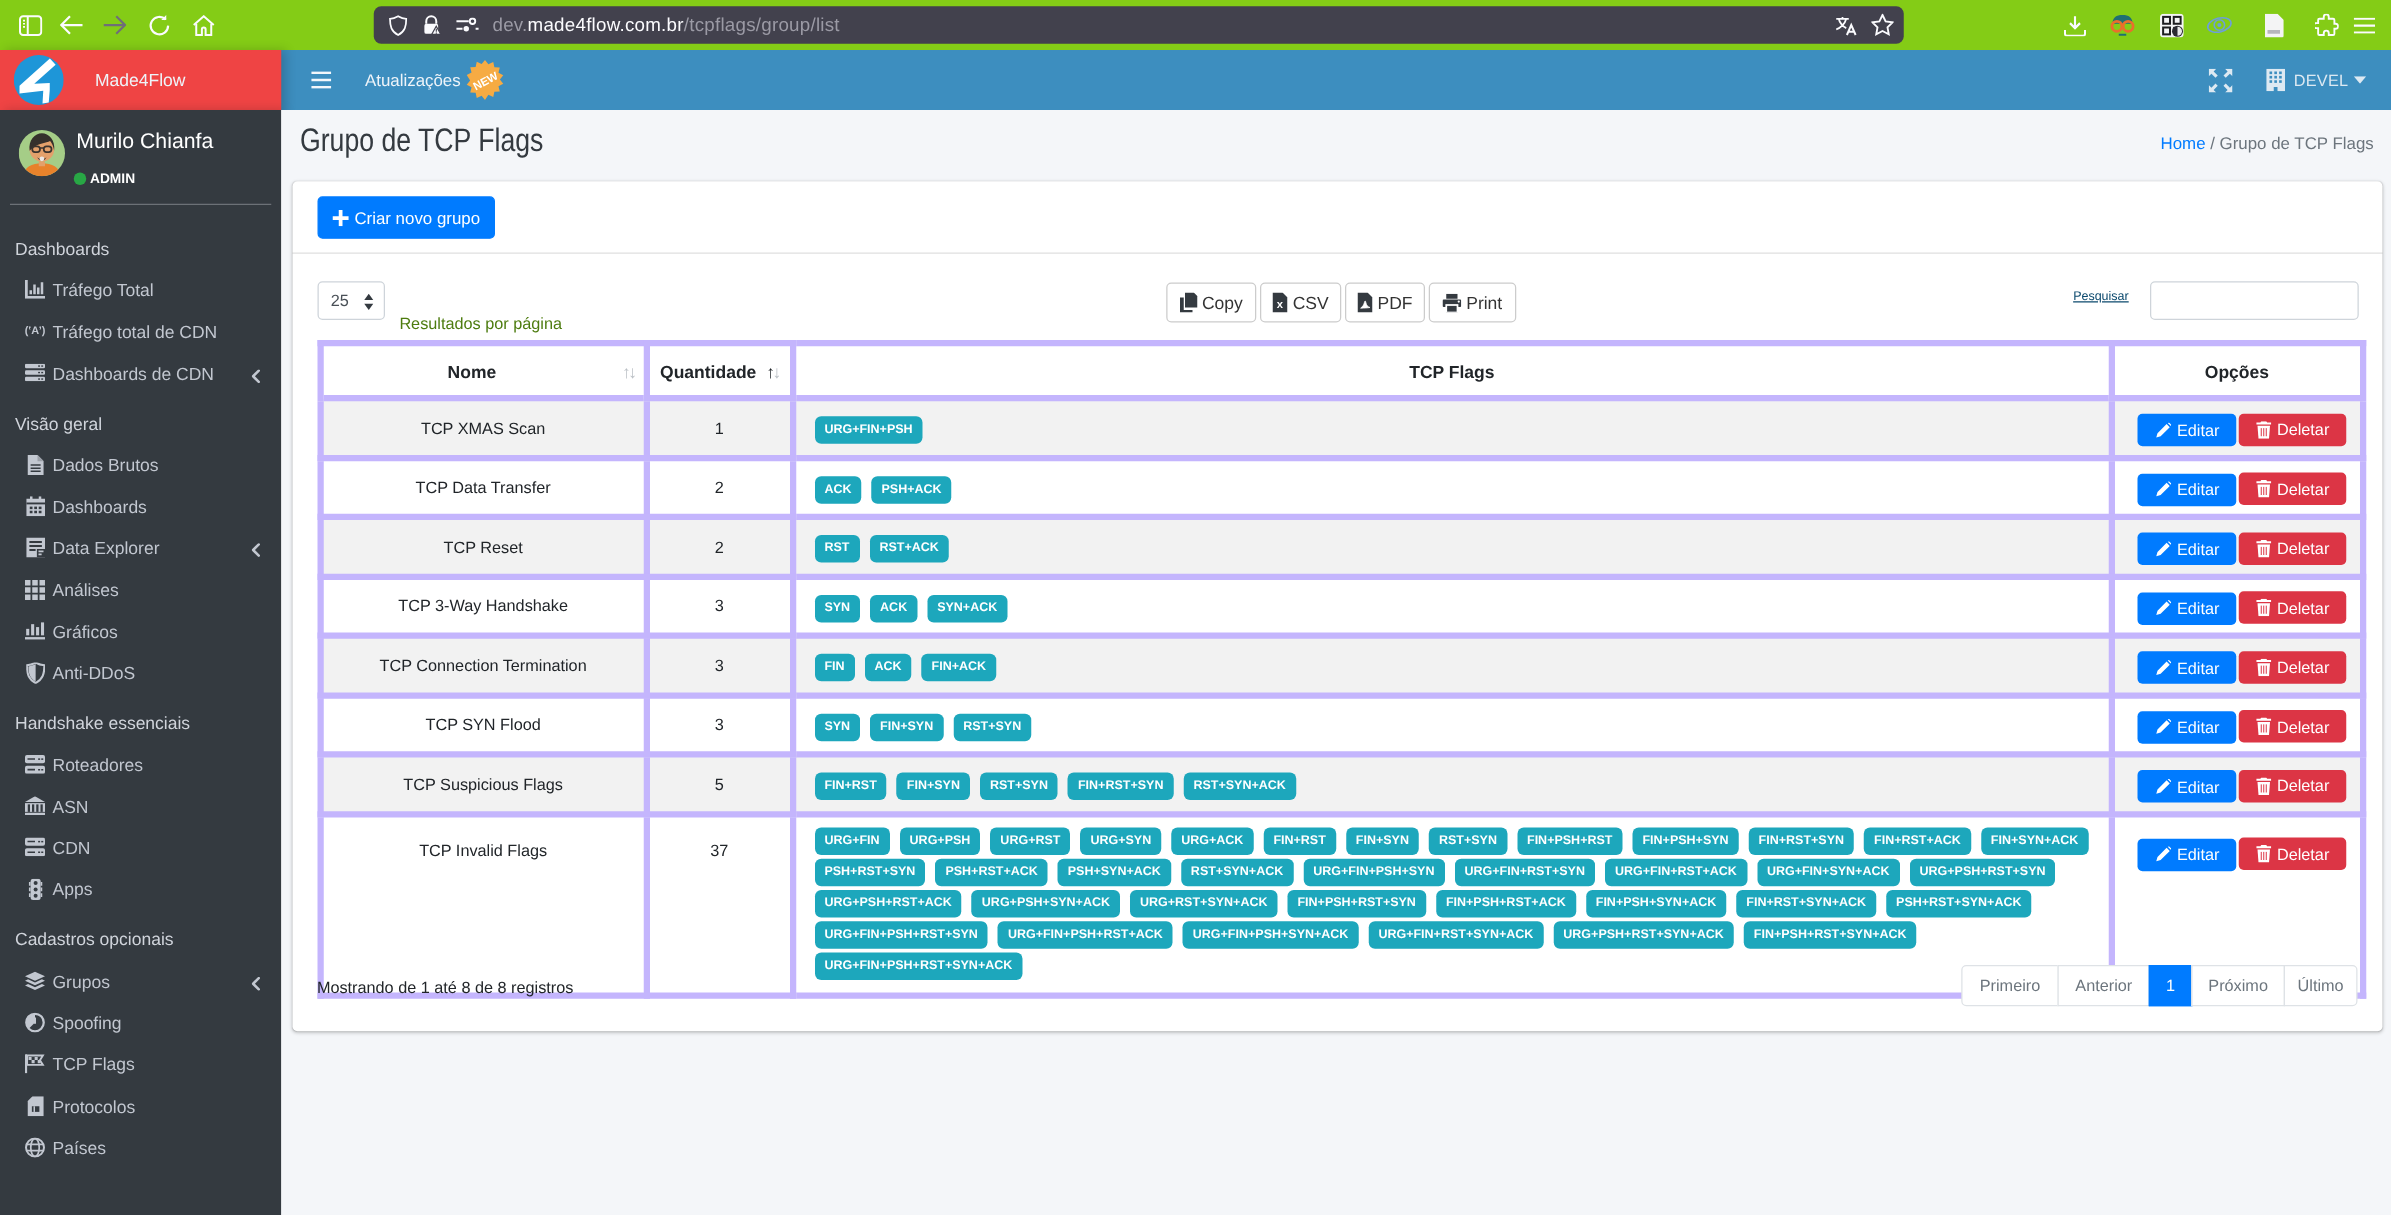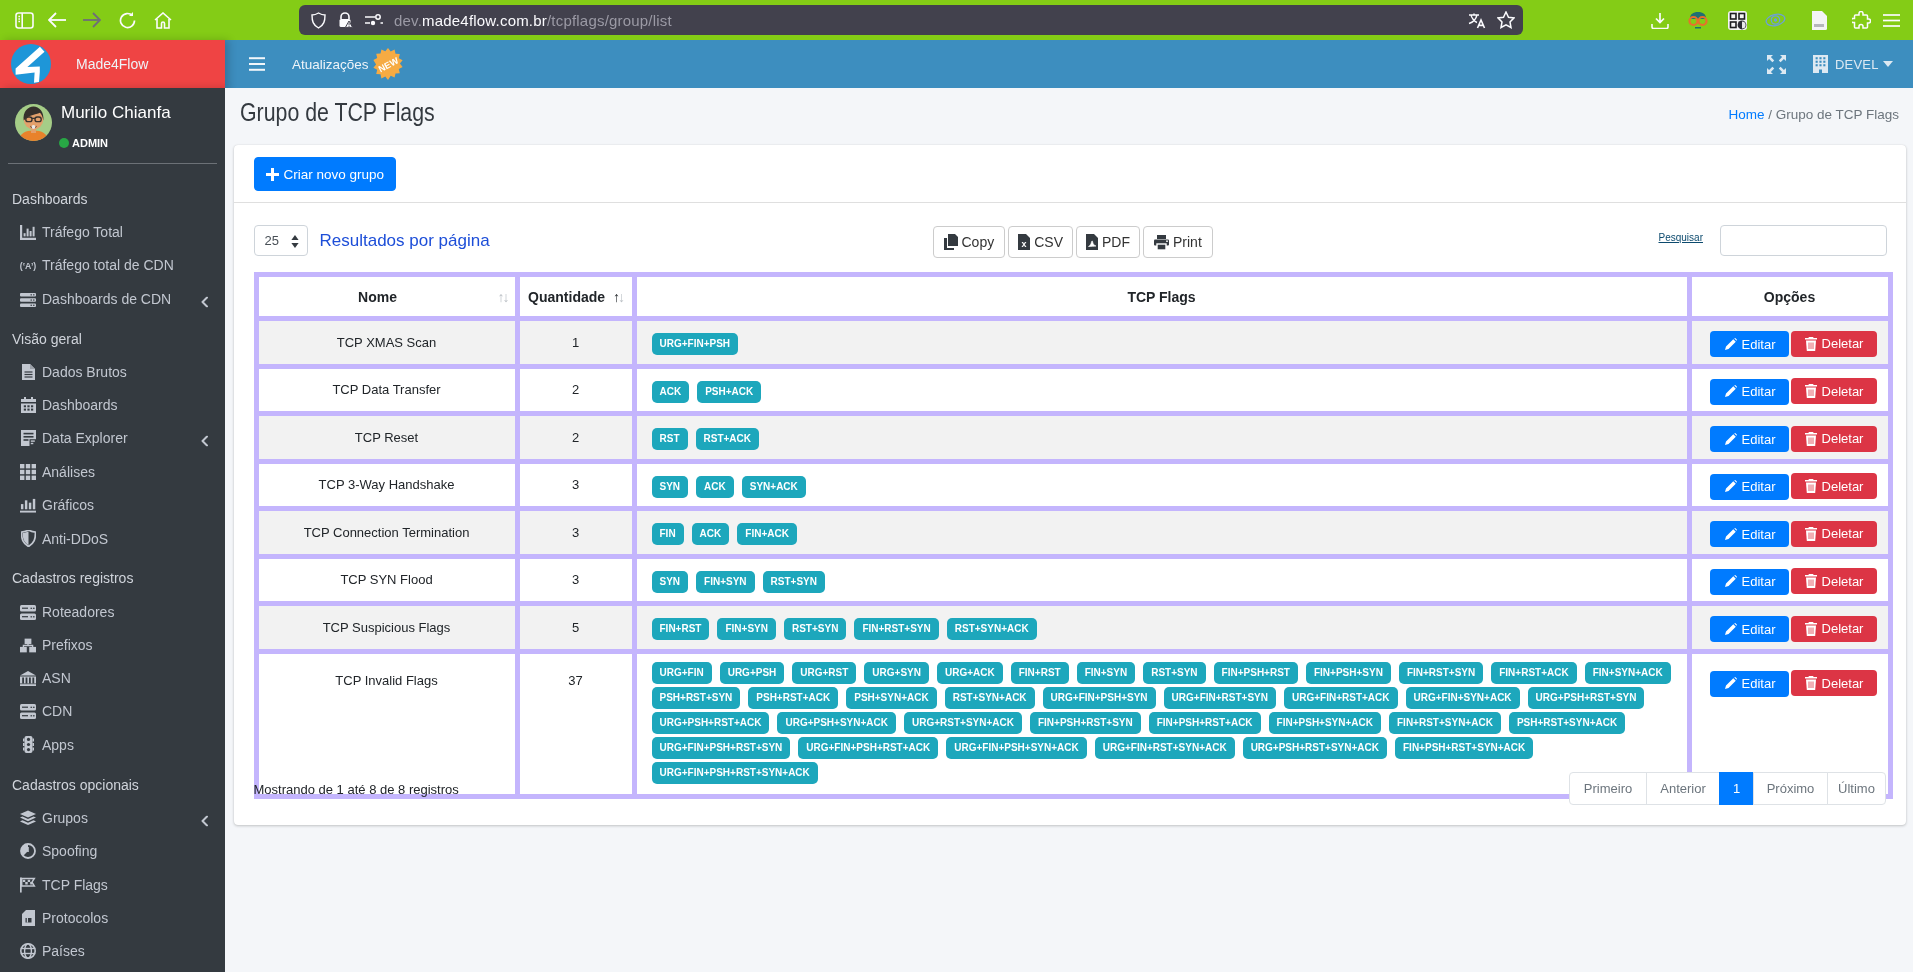--- a/index.html
+++ b/index.html
@@ -25,40 +25,40 @@
 
 #sidebar { position:absolute; left:0; top:88px; width:225px; height:884px; background:#343a40; box-shadow:4px 0 8px rgba(0,0,0,.18); }
 #userpanel { position:relative; height:75px; }
 #userpanel .uname { position:absolute; left:61px; top:15px; font-size:17px; color:#fff; }
 #userpanel .urole { position:absolute; left:59px; top:49px; font-size:11px; font-weight:bold; color:#fff; display:flex; align-items:center; }
 #userpanel .dot { width:10px; height:10px; border-radius:50%; background:#28a745; margin-right:3px; }
 #sb-divider { margin:0 8px; border-top:1px solid #6c7177; }
 ul.sbmenu { list-style:none; margin-top:18px; }
 ul.sbmenu li { position:relative; height:33.3px; display:flex; align-items:center; }
 ul.sbmenu li.hdr { color:#d0d4db; font-size:14px; padding-left:12px; height:33.3px; margin-top:6.7px; }
-ul.sbmenu li a { color:#c2c7d0; font-size:14px; text-decoration:none; display:flex; align-items:flex-end; width:100%; }
+ul.sbmenu li a { color:#c2c7d0; font-size:14px; text-decoration:none; display:flex; align-items:flex-start; width:100%; }
 ul.sbmenu .mi { width:16px; margin-left:20px; margin-right:6px; display:flex; justify-content:center; align-items:center; }
 ul.sbmenu .chev { position:absolute; right:17px; top:50%; transform:translateY(-50%); width:7px; height:11px; }
 
 
 #main { position:absolute; left:225px; top:88px; width:1688px; height:884px; background:#f4f6f9; }
 #pghead { position:relative; height:57px; }
 #pghead h1 { position:absolute; left:15px; top:9px; font-size:26px; font-weight:400; color:#343a40; transform:scaleX(.82); transform-origin:0 0; white-space:nowrap; }
 #crumbs { position:absolute; right:14px; top:19px; font-size:13.5px; color:#6c757d; }
 #crumbs a { color:#007bff; text-decoration:none; }
 
 #card { position:absolute; left:8.5px; top:57px; width:1672px; height:680px; background:#fff; border-radius:4px; box-shadow:0 0 1px rgba(0,0,0,.125), 0 1px 3px rgba(0,0,0,.2); }
 #card-header { height:58px; border-bottom:1px solid rgba(0,0,0,.125); padding:12px 20px; }
 #btn-new { display:inline-flex; align-items:center; height:34px; background:#007bff; color:#fff; border:1px solid #007bff; border-radius:4px; font-size:13.5px; padding:0 11px; }
 #btn-new svg { margin-right:5px; }
 #card-body { position:relative; padding:20px; }
 
 #len-select { position:absolute; left:20px; top:22px; width:54px; height:31px; border:1px solid #ced4da; border-radius:4px; font-size:13px; color:#495057; display:flex; align-items:center; padding-left:10px; }
 #len-select .arr { position:absolute; right:8px; top:9px; }
-#len-label { position:absolute; left:86px; top:28px; font-size:17px; color:#1d4ed8; }
+#len-label { position:absolute; left:86px; top:48px; font-size:13px; color:#4d7c0f; }
 #exports { position:absolute; left:699px; top:23px; display:flex; }
 .ebtn { height:32px; background:#fff; border:1px solid #ccc; color:#333; font-size:14px; display:flex; align-items:center; padding:0 10px; border-radius:4px; margin-right:3px; }
 .ebtn svg { margin-right:4px; }
 #search-label { position:absolute; left:1425px; top:29px; font-size:10px; color:#0c4a6e;text-decoration:underline; }
 #search-input { position:absolute; left:1486px; top:22px; width:167px; height:31px; border:1px solid #ced4da; border-radius:4px; background:#fff; }
 
 table.dt { position:absolute; left:20px; top:69px; width:1634px; border-collapse:collapse; table-layout:fixed; font-size:13px; color:#212529; }
 table.dt th, table.dt td { border:5px solid #c4b5fd; text-align:center; vertical-align:middle; }
 table.dt th { font-weight:bold; height:44px; position:relative; border-bottom:2px solid #dee2e6; font-size:14px; }
 table.dt td { height:43px; padding:8px 12px; }
@@ -404,46 +404,36 @@
           </span>Gráficos</a>
       </li>
     <li>
         <a><span class="mi">
             <svg width="15" height="17" viewBox="0 0 15 17">
               <path d="M7.5 0C5 1.5 2.5 2 .5 2.2c0 6.8 1.2 11 7 14.3 5.8-3.3 7-7.5 7-14.3C12.5 2 10 1.5 7.5 0z" fill="none" stroke="#c2c7d0" stroke-width="1.7"></path>
               <path d="M7.5 1.2v14-14z M7.5 1.2C5.5 2.3 3.5 2.9 1.7 3.1c.1 5.8 1.2 9.3 5.8 12.1z" fill="#c2c7d0"></path>
             </svg>
           </span>Anti-DDoS</a>
       </li>
-    <li class="hdr">Cadastros registros</li>
+    <li class="hdr">Handshake essenciais</li>
     <li>
         <a><span class="mi">
             <svg width="16" height="15" viewBox="0 0 16 15" fill="#c2c7d0">
               <rect x="0" y="0" width="16" height="6.5" rx="1.5"></rect>
               <rect x="0" y="8.5" width="16" height="6.5" rx="1.5"></rect>
               <g fill="#343a40">
                 <rect x="10.5" y="2.7" width="1.6" height="1.2"></rect>
                 <rect x="13" y="2.7" width="1.6" height="1.2"></rect>
                 <rect x="10.5" y="11.2" width="1.6" height="1.2"></rect>
                 <rect x="13" y="11.2" width="1.6" height="1.2"></rect>
                 <line x1="2" y1="3.2" x2="8" y2="3.2" stroke="#343a40" stroke-width="1.2"></line>
                 <line x1="2" y1="11.7" x2="8" y2="11.7" stroke="#343a40" stroke-width="1.2"></line>
               </g>
             </svg>
           </span>Roteadores</a>
-      </li>
-    <li>
-        <a><span class="mi">
-            <svg width="17" height="15" viewBox="0 0 17 15" fill="none" stroke="#c2c7d0" stroke-width="1.6">
-              <rect x="5.7" y="1" width="5.6" height="4.2" fill="#c2c7d0"></rect>
-              <rect x="0.8" y="9.8" width="5.6" height="4.2" fill="#c2c7d0"></rect>
-              <rect x="10.6" y="9.8" width="5.6" height="4.2" fill="#c2c7d0"></rect>
-              <path d="M8.5 5.2v2.3M3.6 9.8V7.5h9.8v2.3" stroke-width="1.4"></path>
-            </svg>
-          </span>Prefixos</a>
       </li>
     <li>
         <a><span class="mi">
             <svg width="16" height="15" viewBox="0 0 16 15" fill="#c2c7d0">
               <path d="M8 0l8 4.5H0z"></path>
               <rect x="0" y="5.5" width="16" height="7"></rect>
               <g fill="#343a40">
                 <rect x="2.2" y="6.5" width="1.8" height="6"></rect>
                 <rect x="5.6" y="6.5" width="1.8" height="6"></rect>
                 <rect x="9" y="6.5" width="1.8" height="6"></rect>

